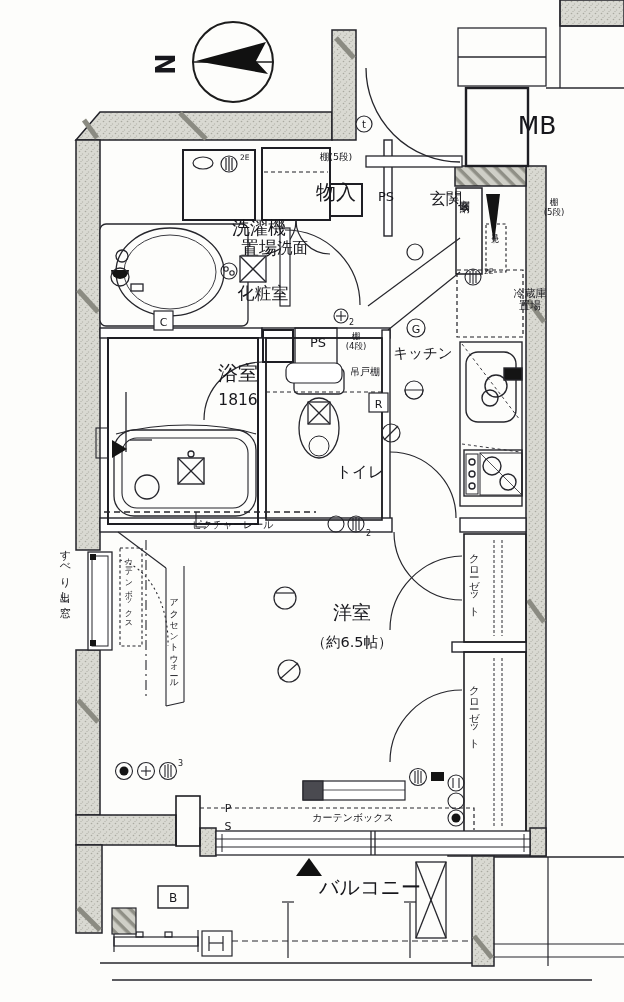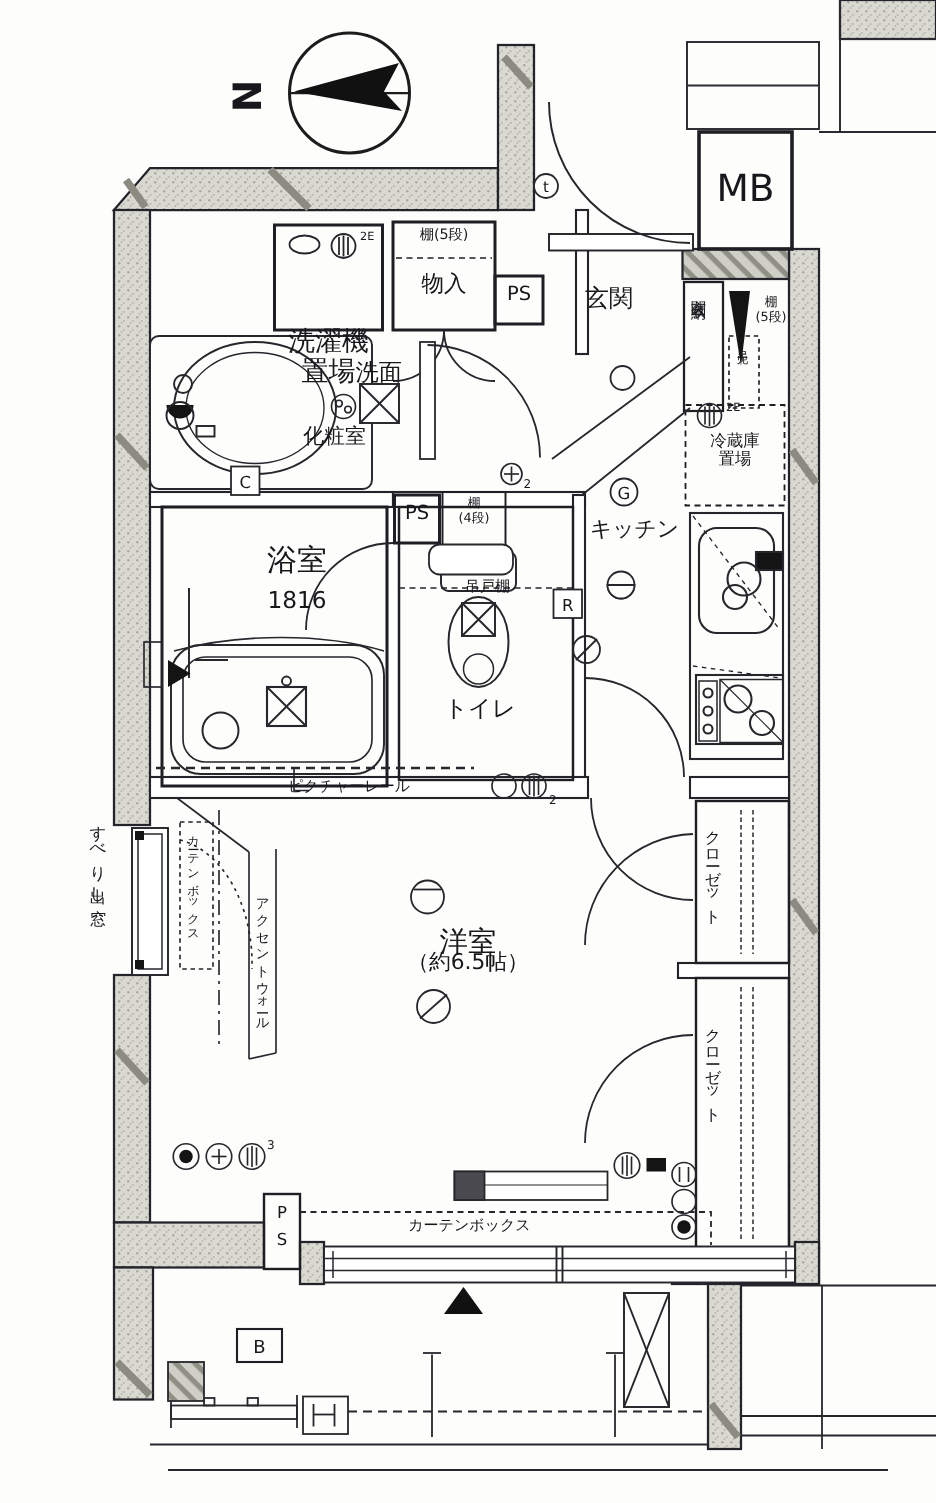--- a/index.html
+++ b/index.html
@@ -1,20 +1,20 @@
 <!DOCTYPE html>
 <html><head>
 <meta charset="utf-8">
 <style>
   html,body{margin:0;padding:0;background:#ffffff;}
   .stage{position:relative;width:624px;height:1002px;background:#fdfdfb;overflow:hidden;
          font-family:"DejaVu Sans",sans-serif;}
   svg.plan{position:absolute;left:0;top:0;z-index:1;}
   .lbl{position:absolute;z-index:2;color:#17171c;white-space:pre-line;line-height:1.12;}
-  .ctr{text-align:center;}
+  .ctr{text-align:center;padding-left:40px;}
   .v{writing-mode:vertical-rl;text-orientation:upright;letter-spacing:1px;}
   .b{font-weight:bold;}
 </style>
 </head>
 <body>
 
 <div class="stage">
 
 <svg class="plan" width="624" height="1002" viewBox="0 0 624 1002">
   <defs>
@@ -357,66 +357,67 @@
 
 <div class="lbl b" style="left:152px;top:46px;width:36px;height:36px;font-size:26px;transform:rotate(-90deg);text-align:center;">N</div>
 
 <div class="lbl ctr" style="left:468px;top:112px;width:58px;font-size:25px;">MB</div>
 
 <div class="lbl ctr" style="left:186px;top:170px;width:66px;font-size:18px;margin-top:48px;">洗濯機
 置場</div>
 
 <div class="lbl ctr" style="left:263px;top:152px;width:66px;font-size:9.5px;">棚(5段)</div>
 
-<div class="lbl ctr" style="left:266px;top:181px;width:60px;font-size:15px;">物入</div>
+<div class="lbl ctr" style="left:266px;top:181px;width:60px;font-size:20px;">物入</div>
 
 <div class="lbl ctr" style="left:330px;top:190px;width:32px;font-size:13px;">PS</div>
 
 <div class="lbl ctr" style="left:376px;top:190px;width:60px;font-size:16px;">玄関</div>
 
 <div class="lbl v" style="left:459px;top:192px;height:80px;font-size:10px;">玄関収納</div>
 
 <div class="lbl ctr" style="left:500px;top:198px;width:28px;font-size:8.5px;">棚
 (5段)</div>
 
 <div class="lbl v" style="left:489px;top:228px;height:42px;font-size:8px;">吊元</div>
 
 <div class="lbl ctr" style="left:178px;top:240px;width:90px;font-size:15.5px;text-align:right;">洗面</div>
-<div class="lbl ctr" style="left:178px;top:284px;width:90px;font-size:14px;">化粧室</div>
+<div class="lbl ctr" style="left:178px;top:284px;width:90px;font-size:17px;">化粧室</div>
 
 <div class="lbl ctr" style="left:457px;top:288px;width:66px;font-size:11px;">冷蔵庫
 置場</div>
 
 <div class="lbl" style="left:381px;top:345px;width:84px;font-size:14.5px;text-align:center;">キッチン</div>
 
 <div class="lbl ctr" style="left:263px;top:336px;width:30px;font-size:13px;">PS</div>
 
 <div class="lbl ctr" style="left:295px;top:332px;width:42px;font-size:8.5px;">棚
 (4段)</div>
 
-<div class="lbl ctr" style="left:287px;top:366px;width:76px;font-size:10px;margin-top:20px;">吊戸棚</div>
+<div class="lbl ctr" style="left:287px;top:366px;width:76px;font-size:10px;">吊戸棚</div>
 
 <div class="lbl ctr" style="left:170px;top:362px;width:56px;font-size:20px;">浴室</div>
 <div class="lbl ctr" style="left:170px;top:392px;width:56px;font-size:15.5px;">1816</div>
 
 <div class="lbl ctr" style="left:282px;top:464px;width:76px;font-size:15.5px;">トイレ</div>
 
 <div class="lbl" style="left:192px;top:519px;width:110px;font-size:10px;">ピクチャーレール</div>
 
 <div class="lbl v" style="left:58px;top:542px;height:116px;font-size:11px;">すべり出し窓</div>
 
 <div class="lbl v" style="left:123px;top:552px;height:92px;font-size:8px;">カーテンボックス</div>
 
 <div class="lbl v" style="left:169px;top:592px;height:112px;font-size:9px;">アクセントウォール</div>
 
-<div class="lbl ctr" style="left:268px;top:602px;width:88px;font-size:19px;margin-top:16px;">洋室</div>
+<div class="lbl ctr" style="left:268px;top:602px;width:88px;font-size:19px;">洋室</div>
 <div class="lbl ctr" style="left:254px;top:634px;width:116px;font-size:14.5px;">（約6.5帖）</div>
 
 <div class="lbl v" style="left:468px;top:546px;height:88px;font-size:10.5px;">クローゼット</div>
 <div class="lbl v" style="left:468px;top:678px;height:88px;font-size:10.5px;">クローゼット</div>
 
 <div class="lbl ctr" style="left:178px;top:800px;width:20px;font-size:11px;line-height:1.6;">P
 S</div>
 
 <div class="lbl ctr" style="left:258px;top:812px;width:110px;font-size:10px;">カーテンボックス</div>
 
+<div class="lbl ctr" style="left:266px;top:876px;width:128px;font-size:20px;">バルコニー</div>
 
 </div>
 
 </body></html>

